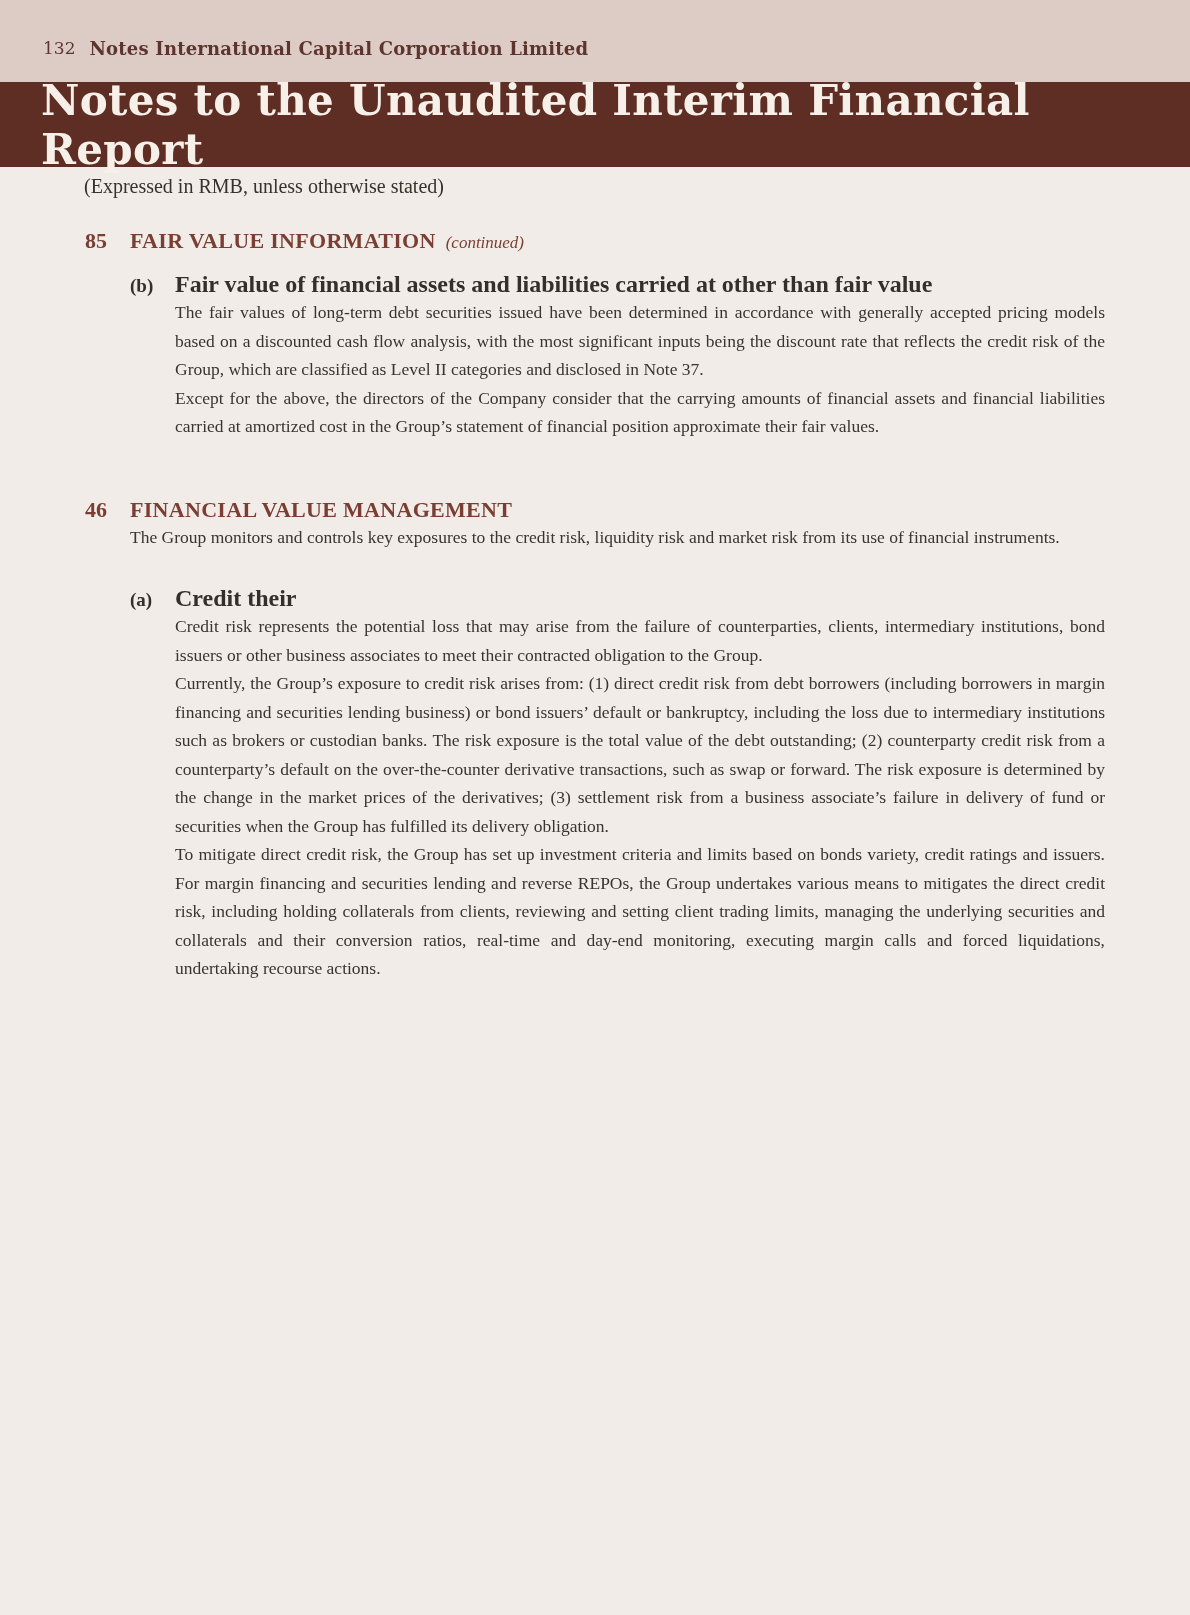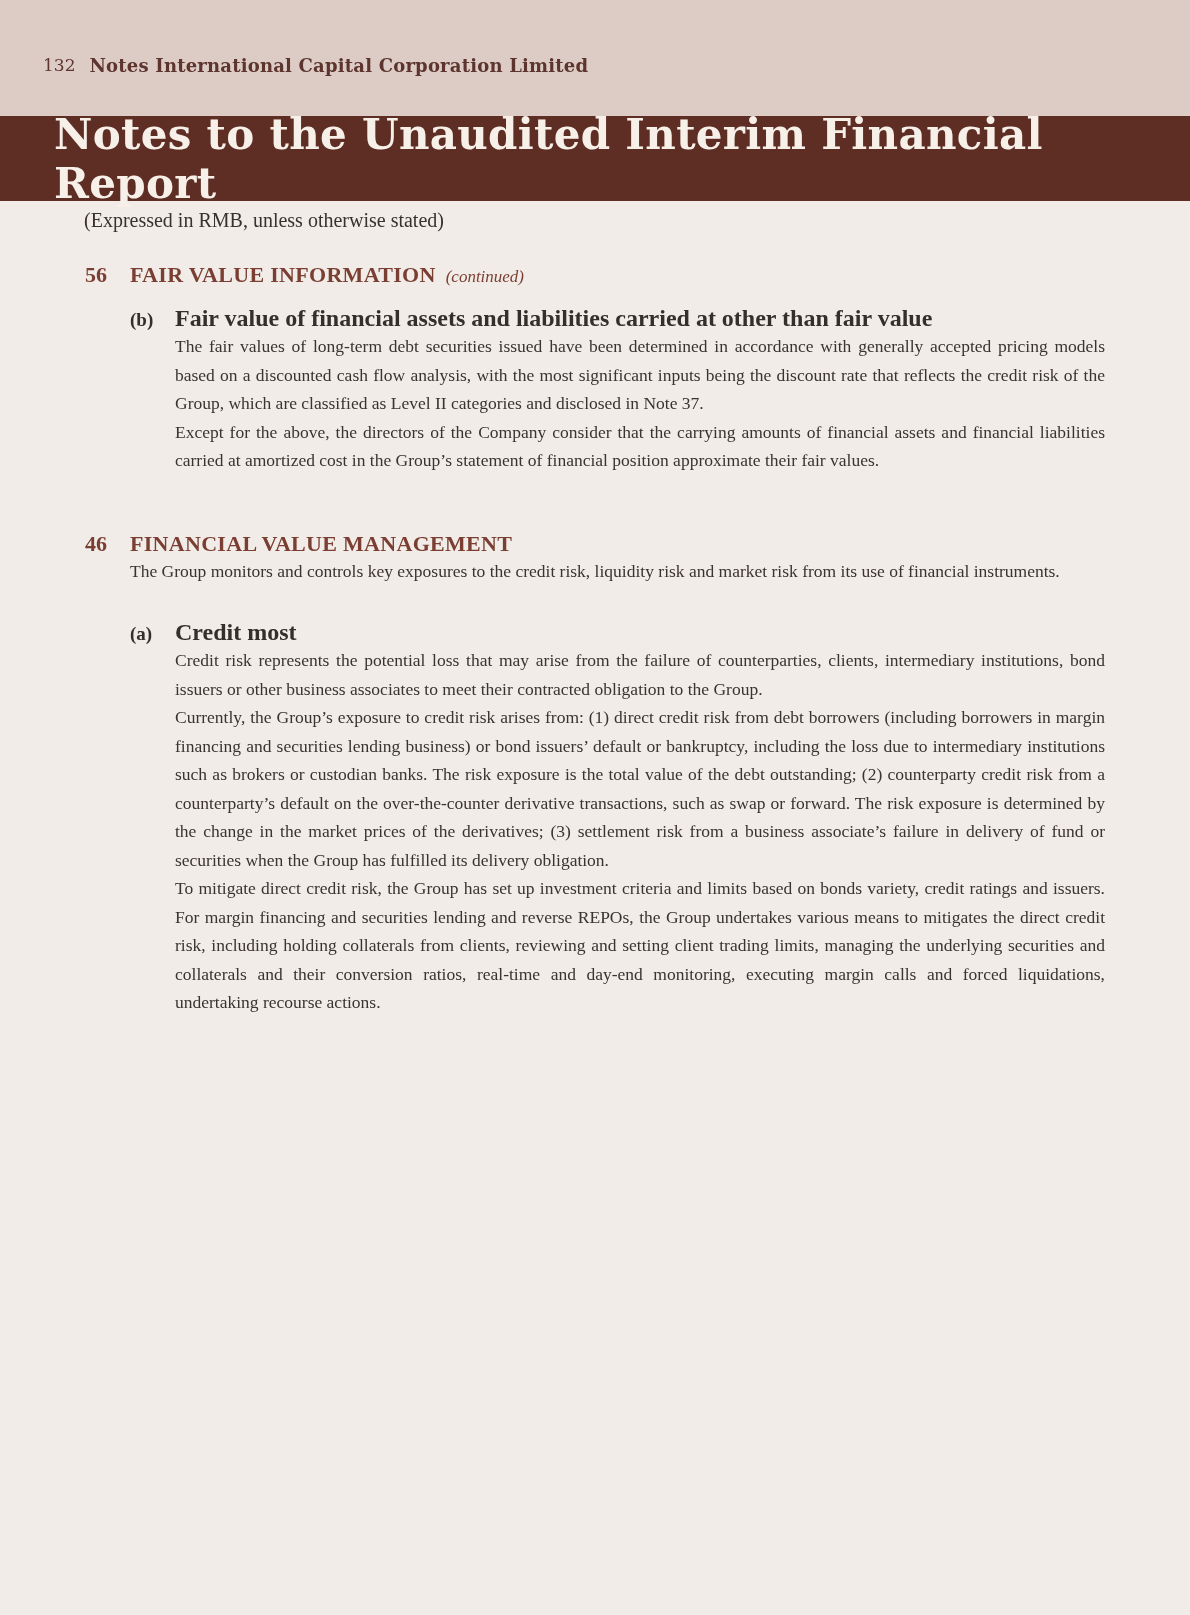--- a/index.html
+++ b/index.html
@@ -12,21 +12,21 @@
   }
   .page {
     width: 1190px;
     height: 1615px;
     position: relative;
     overflow: hidden;
   }
 
   
   .topbar {
-    height: 116px;
+    height: 82px;
     background: #ddccc6;
     display: flex;
     align-items: center;
     padding-left: 43px;
     box-sizing: border-box;
     color: #5d352e;
     font-family: "DejaVu Serif", serif;
   }
   .topbar .pageno {
     font-size: 17px;
@@ -39,21 +39,21 @@
     letter-spacing: 0.2px;
     padding-top: 14px;
   }
 
   
   .banner {
     height: 85px;
     background: #5e2d24;
     display: flex;
     align-items: center;
-    padding-left: 54px;
+    padding-left: 41px;
     box-sizing: border-box;
   }
   .banner h1 {
     margin: 0;
     font-family: "DejaVu Serif", serif;
     font-weight: 600;
     font-size: 42px;
     color: #f7f0e8;
     letter-spacing: 0.3px;
   }
@@ -140,21 +140,21 @@
   <div class="banner">
     <h1>Notes to the Unaudited Interim Financial Report</h1>
   </div>
 
   <div class="expressed">(Expressed in RMB, unless otherwise stated)</div>
 
   <main>
 
     <section>
       <div class="sec-head mt-sec45">
-        <span class="sec-num">56</span>
+        <span class="sec-num">85</span>
         <span class="sec-title">FAIR VALUE INFORMATION</span>
         <span class="sec-continued">(continued)</span>
       </div>
 
       <div class="sec-body">
         <div class="sub-head mt-subhead">
           <span class="sub-label">(b)</span>
           <span class="sub-title">Fair value of financial assets and liabilities carried at other than fair value</span>
         </div>
         <div class="sub-body">
@@ -168,21 +168,21 @@
       <div class="sec-head mt-sec46">
         <span class="sec-num">46</span>
         <span class="sec-title">FINANCIAL VALUE MANAGEMENT</span>
       </div>
 
       <div class="sec-body">
         <p class="bodytext mt-intro">The Group monitors and controls key exposures to the credit risk, liquidity risk and market risk from its use of financial instruments.</p>
 
         <div class="sub-head mt-suba">
           <span class="sub-label">(a)</span>
-          <span class="sub-title">Credit most</span>
+          <span class="sub-title">Credit their</span>
         </div>
         <div class="sub-body">
           <p class="bodytext mt-p1">Credit risk represents the potential loss that may arise from the failure of counterparties, clients, intermediary institutions, bond issuers or other business associates to meet their contracted obligation to the Group.</p>
           <p class="bodytext mt-p">Currently, the Group’s exposure to credit risk arises from: (1) direct credit risk from debt borrowers (including borrowers in margin financing and securities lending business) or bond issuers’ default or bankruptcy, including the loss due to intermediary institutions such as brokers or custodian banks. The risk exposure is the total value of the debt outstanding; (2) counterparty credit risk from a counterparty’s default on the over-the-counter derivative transactions, such as swap or forward. The risk exposure is determined by the change in the market prices of the derivatives; (3) settlement risk from a business associate’s failure in delivery of fund or securities when the Group has fulfilled its delivery obligation.</p>
           <p class="bodytext mt-p">To mitigate direct credit risk, the Group has set up investment criteria and limits based on bonds variety, credit ratings and issuers. For margin financing and securities lending and reverse REPOs, the Group undertakes various means to mitigates the direct credit risk, including holding collaterals from clients, reviewing and setting client trading limits, managing the underlying securities and collaterals and their conversion ratios, real-time and day-end monitoring, executing margin calls and forced liquidations, undertaking recourse actions.</p>
         </div>
       </div>
     </section>
 
   </main>

